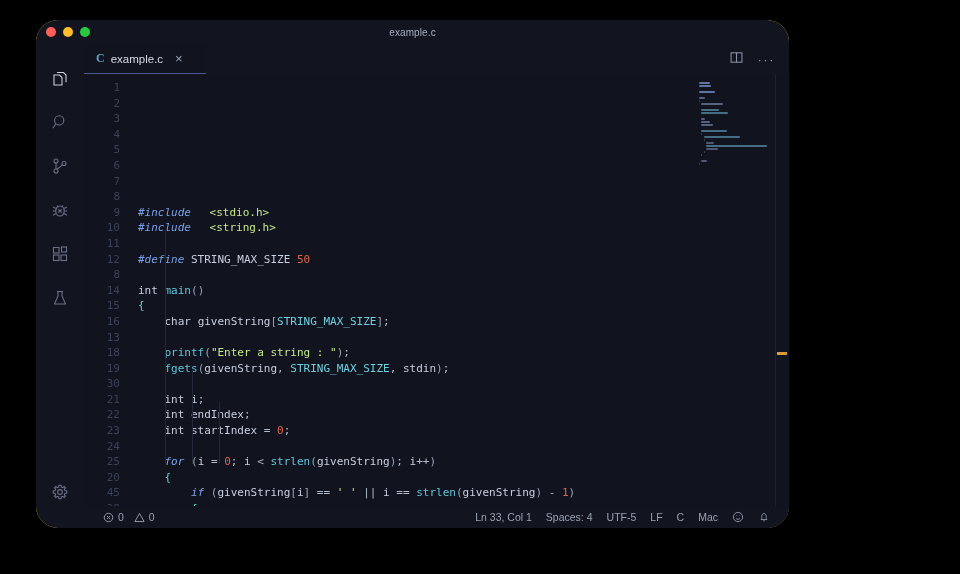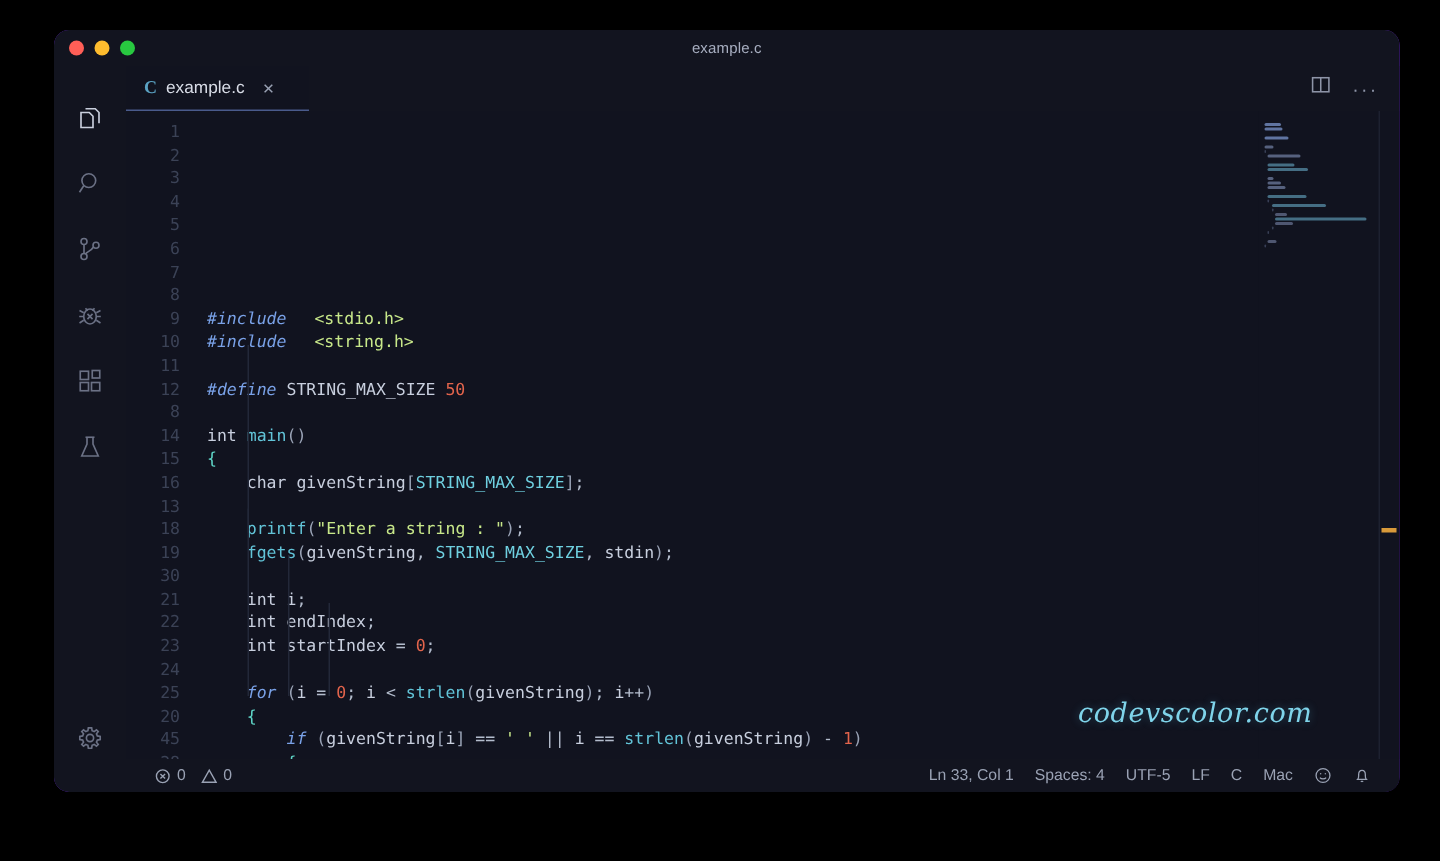--- a/index.html
+++ b/index.html
@@ -9,24 +9,24 @@
     width: 960px;
     height: 574px;
     overflow: hidden;
     font-family: "Liberation Sans", sans-serif;
   }
 
   #window {
     position: absolute;
     left: 36px;
     top: 20px;
-    width: 897px;
+    width: 753px;
     height: 508px;
-    background: #6d28d9;
-    border-radius: 10px;
+    background: #fde047;
+    border-radius: 22px;
     overflow: hidden;
     box-shadow: 0 10px 40px rgba(0,0,0,0.6);
   }
 
   
   #titlebar {
     position: relative;
     height: 24px;
     background: #12141f;
     display: flex;
@@ -455,21 +455,20 @@
                 <div class="mline" style="margin-left: 0px; width: 0.62px; background: rgb(63, 72, 96);"></div>
               </div>
           </div>
 
           <div id="ruler">
             <div id="ruler-line"></div>
             <div id="ruler-mark" style="top:278px;"></div>
           </div>
         </div>
 
-        <div id="watermark">codevscolor.com</div>
       </div>
 
       <div id="statusbar">
         <div class="sb-left">
           <div class="sb-item">
             <span>
               <svg width="11" height="11" viewBox="0 0 12 12" fill="none" stroke="currentColor" stroke-width="1">
                 <circle cx="6" cy="6" r="4.6"></circle>
                 <path d="M4.3 4.3 L7.7 7.7 M7.7 4.3 L4.3 7.7"></path>
               </svg>

